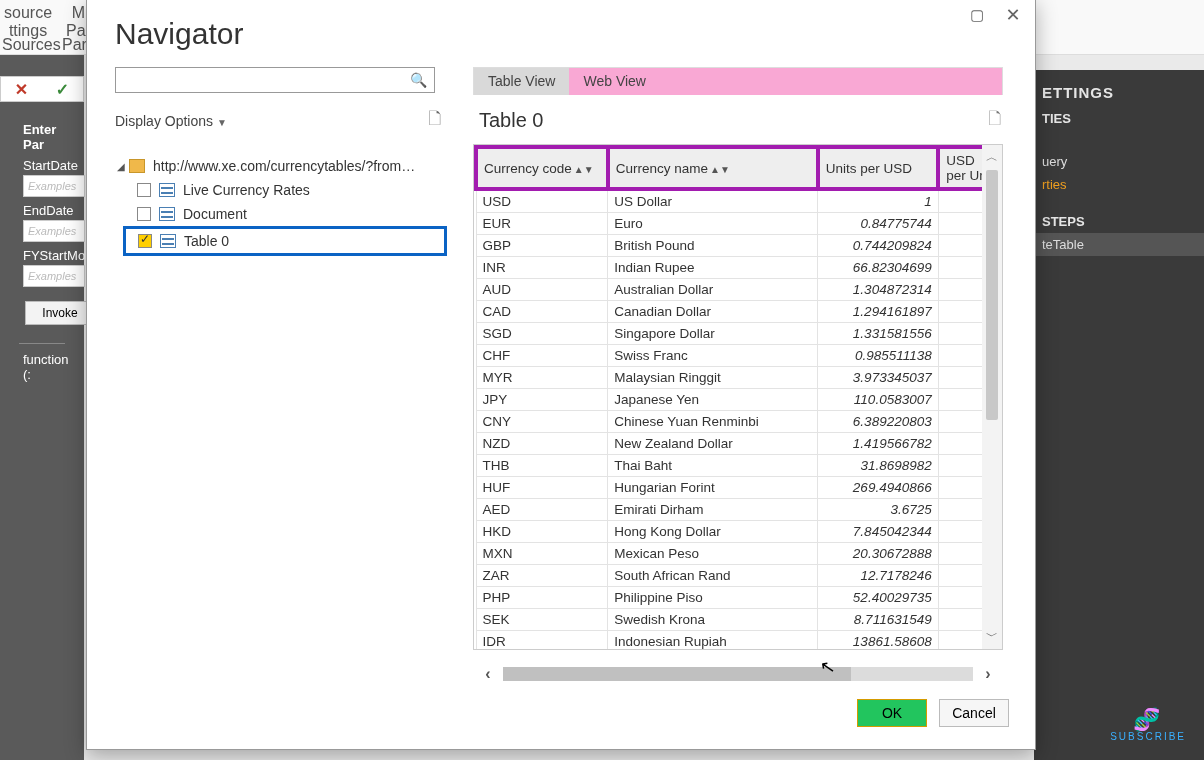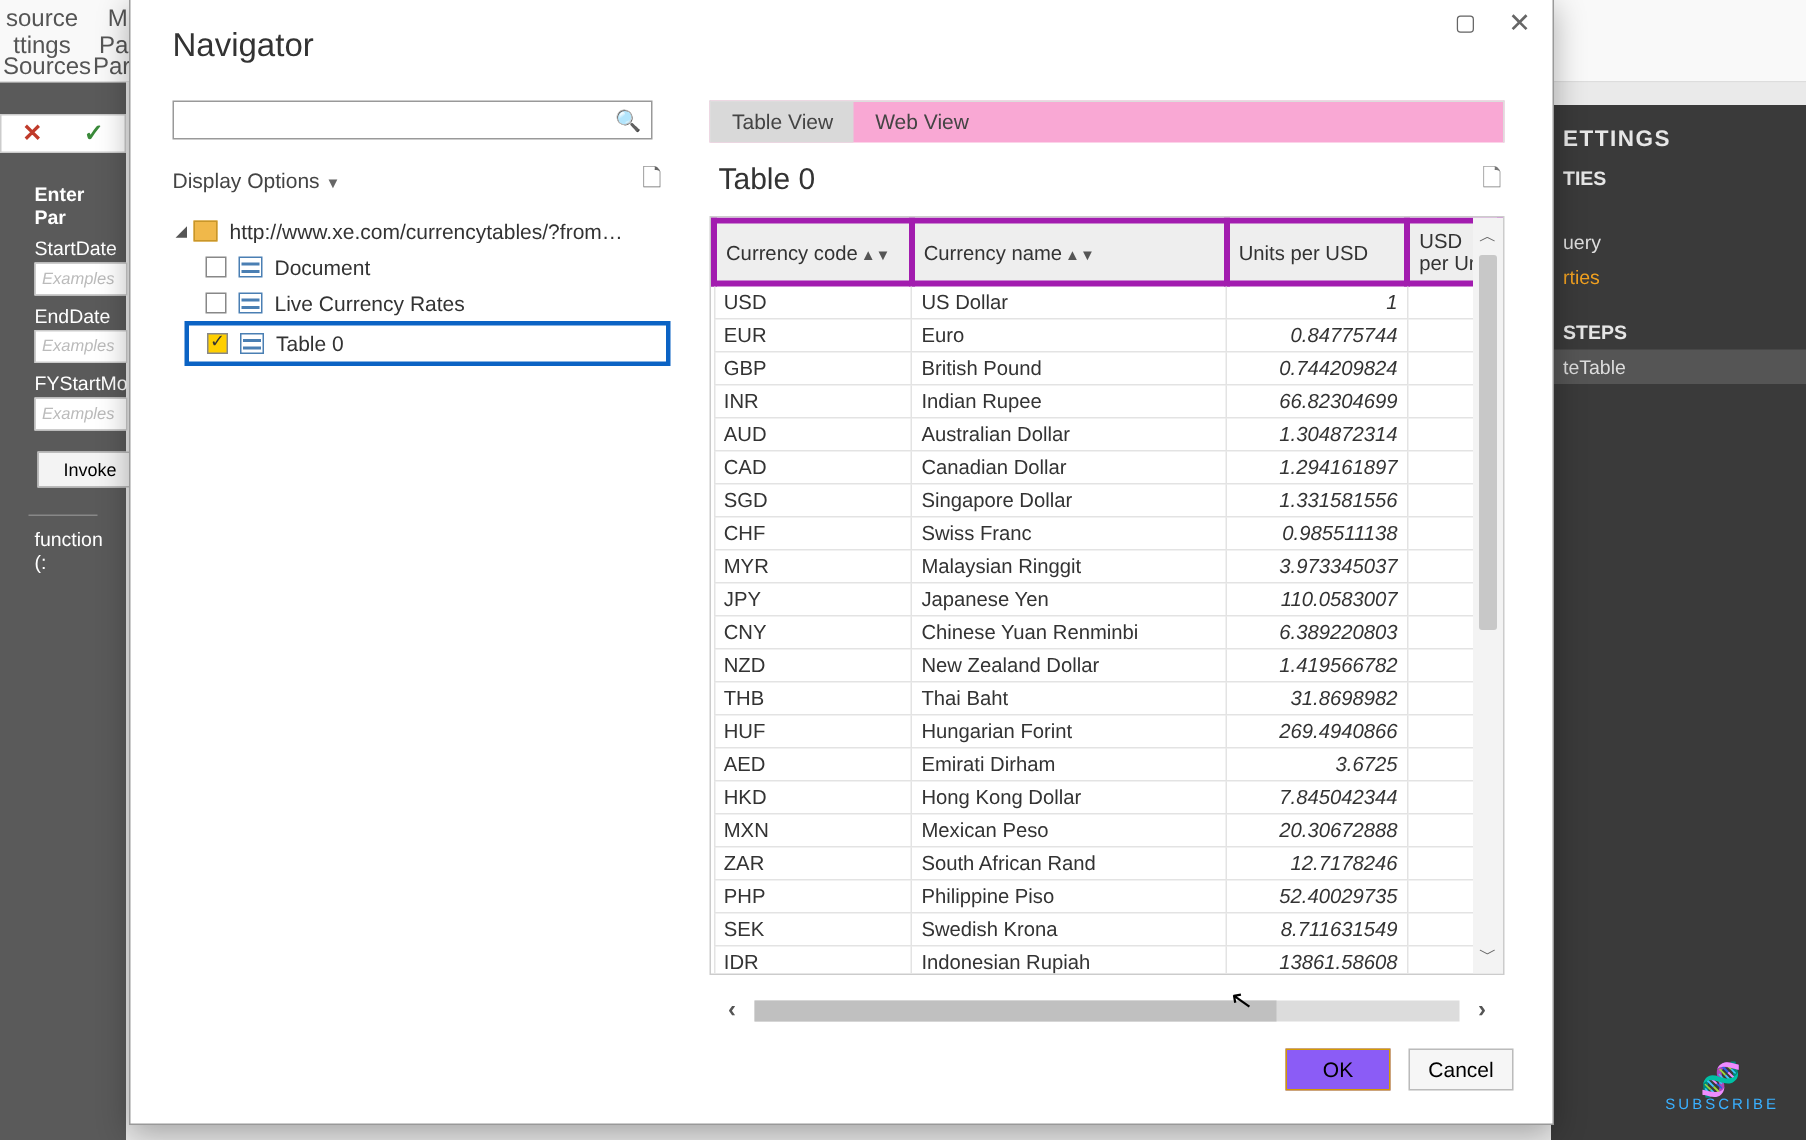--- a/index.html
+++ b/index.html
@@ -23,30 +23,30 @@
 .bg-rightpane .item { font-size:13px; padding:4px 8px; color:#ddd; }
 .bg-rightpane .link { color:#f0a020; }
 .bg-overlay-top {position:absolute;left:0;top:55px;width:84px;height:705px;background:#5a5a5a;}
 
 
 .modal { position: absolute; left: 86px; top: -2px; width: 950px; height: 752px; background: #fff; border: 1px solid #999; box-shadow: 0 6px 20px rgba(0,0,0,.3); }
 .modal-titlebar { height: 48px; position: relative; }
 .modal-titlebar .winbtn { position: absolute; top: 4px; width: 28px; height: 24px; display:flex; align-items:center; justify-content:center; color:#666; font-size:15px; }
 .modal-titlebar .winbtn.sq { right: 44px; }
 .modal-titlebar .winbtn.cl { right: 8px; font-size:18px; }
-.modal-title { position: absolute; left: 28px; top: 18px; font-size: 22px; color: #333; }
+.modal-title { position: absolute; left: 28px; top: 18px; font-size: 30px; color: #333; }
 
 .modal-body { position: absolute; left: 28px; top: 68px; right: 24px; bottom: 14px; }
 
 .left-col { position: absolute; left: 0; top: 0; width: 326px; }
 .search-row { display:flex; align-items:center; }
 .search-box { width: 320px; height: 26px; border: 1px solid #999; display:flex; align-items:center; position:relative; }
 .search-box .mag { position:absolute; right:6px; color:#0b57a6; font-size:14px; }
 
-.display-row { display:flex; align-items:center; justify-content:space-between; margin:14px 0 8px 0; }
+.display-row { display:flex; align-items:center; justify-content:space-between; margin:14px 0 20px 0; }
 .display-row .disp { font-size:14px; color:#444; }
 .display-row .tri { font-size:10px; color:#666; margin-left:4px; }
 .display-row .refresh { color:#666; font-size:16px; }
 
 .tree { font-size: 14px; color:#333; }
 .tree-root { display:flex; align-items:center; padding:4px 2px; }
 .tree-root .tw { font-size:10px; color:#555; width:12px; }
 .tree-root .folder { width:16px; height:14px; background:#f0b84a; border:1px solid #c8962a; margin-right:8px; }
 .tree-root .url { white-space:nowrap; overflow:hidden; text-overflow:ellipsis; max-width:270px; }
 .tree-item { display:flex; align-items:center; padding:4px 2px 4px 22px; }
@@ -84,21 +84,21 @@
 .vscroll .ar { font-size:12px; color:#666; padding:4px; }
 .vscroll .thumb { width:12px; background:#c8c8c8; height:250px; border-radius:2px; }
 
 .hscroll { position:absolute; left:0; right:0; bottom:-1px; height:24px; display:flex; align-items:center; }
 .hscroll .ar { width:30px; text-align:center; font-size:16px; color:#555; font-weight:bold; }
 .hscroll .track { flex:1; height:14px; background:#dcdcdc; position:relative; }
 .hscroll .thumb { position:absolute; left:0; top:0; height:14px; width:74%; background:#c0c0c0; }
 
 .buttons { position:absolute; right:2px; bottom:8px; display:flex; gap:12px; }
 .btn { min-width:70px; height:28px; border:1px solid #bbb; font-size:14px; display:flex; align-items:center; justify-content:center; cursor:pointer; }
-.btn.ok { background:#8b5cf6; border-color:#d49b00; }
+.btn.ok { background:#22c55e; border-color:#d49b00; }
 .btn.cancel { background:#f6f6f6; }
 
 .cursor { position:absolute; font-size:18px; color:#000; transform:rotate(-10deg); }
 
 .subscribe-badge { position:absolute; right:18px; bottom:18px; color:#3ab0ff; font-size:10px; letter-spacing:2px; text-align:center; }
 .subscribe-badge .dna { font-size:22px; display:block; line-height:1; }
 </style>
 </head>
 <body>
 
@@ -170,26 +170,26 @@
       <div class="tree">
         <div class="tree-root">
           <span class="tw">◢</span>
           <span class="folder"></span>
           <span class="url">http://www.xe.com/currencytables/?from=USD...</span>
         </div>
         <div id="tree-items">
             <div class="tree-item">
               <span class="cb"></span>
               <span class="ticon"></span>
-              <span>Document</span>
+              <span>Live Currency Rates</span>
             </div>
             <div class="tree-item">
               <span class="cb"></span>
               <span class="ticon"></span>
-              <span>Live Currency Rates</span>
+              <span>Document</span>
             </div>
             <div class="tree-item sel">
               <span class="cb chk"></span>
               <span class="ticon"></span>
               <span>Table 0</span>
             </div>
           </div>
       </div>
     </div>
 

